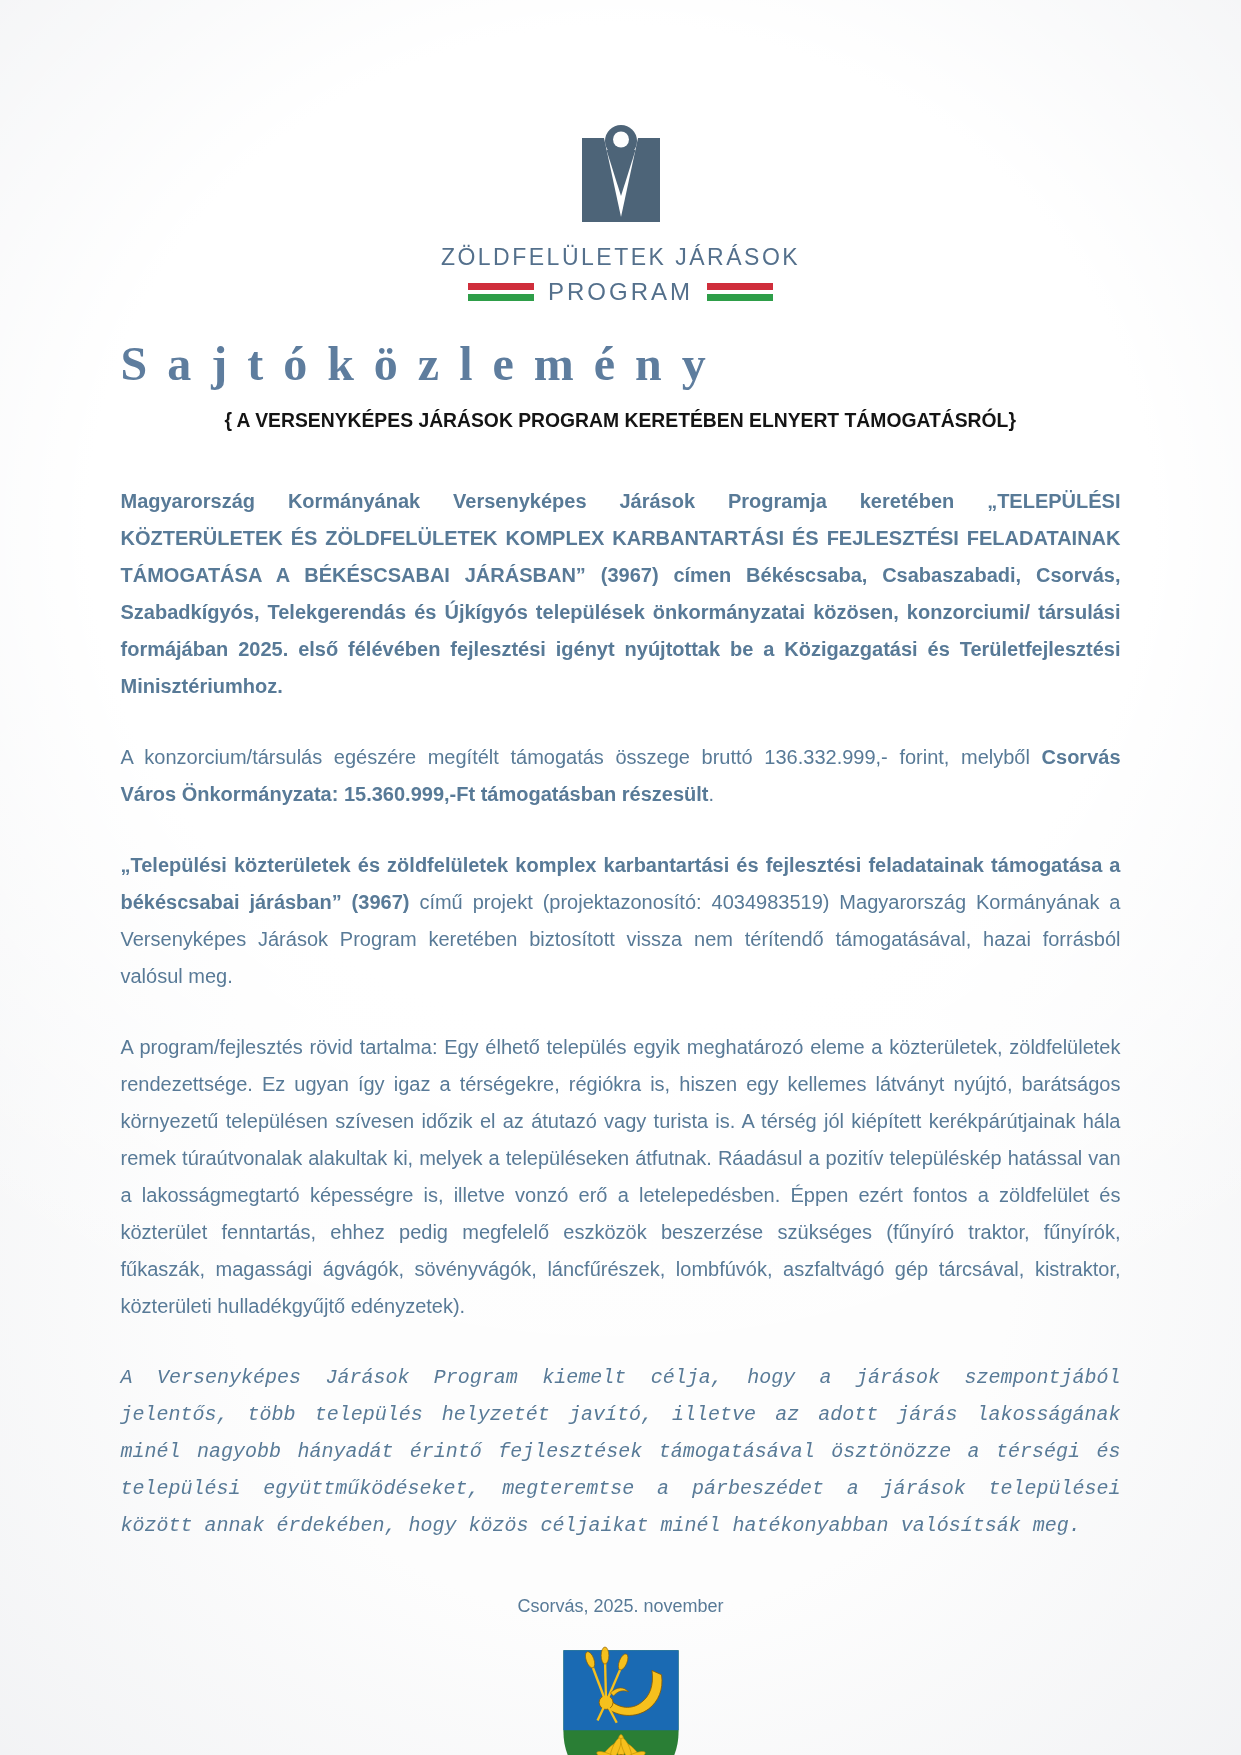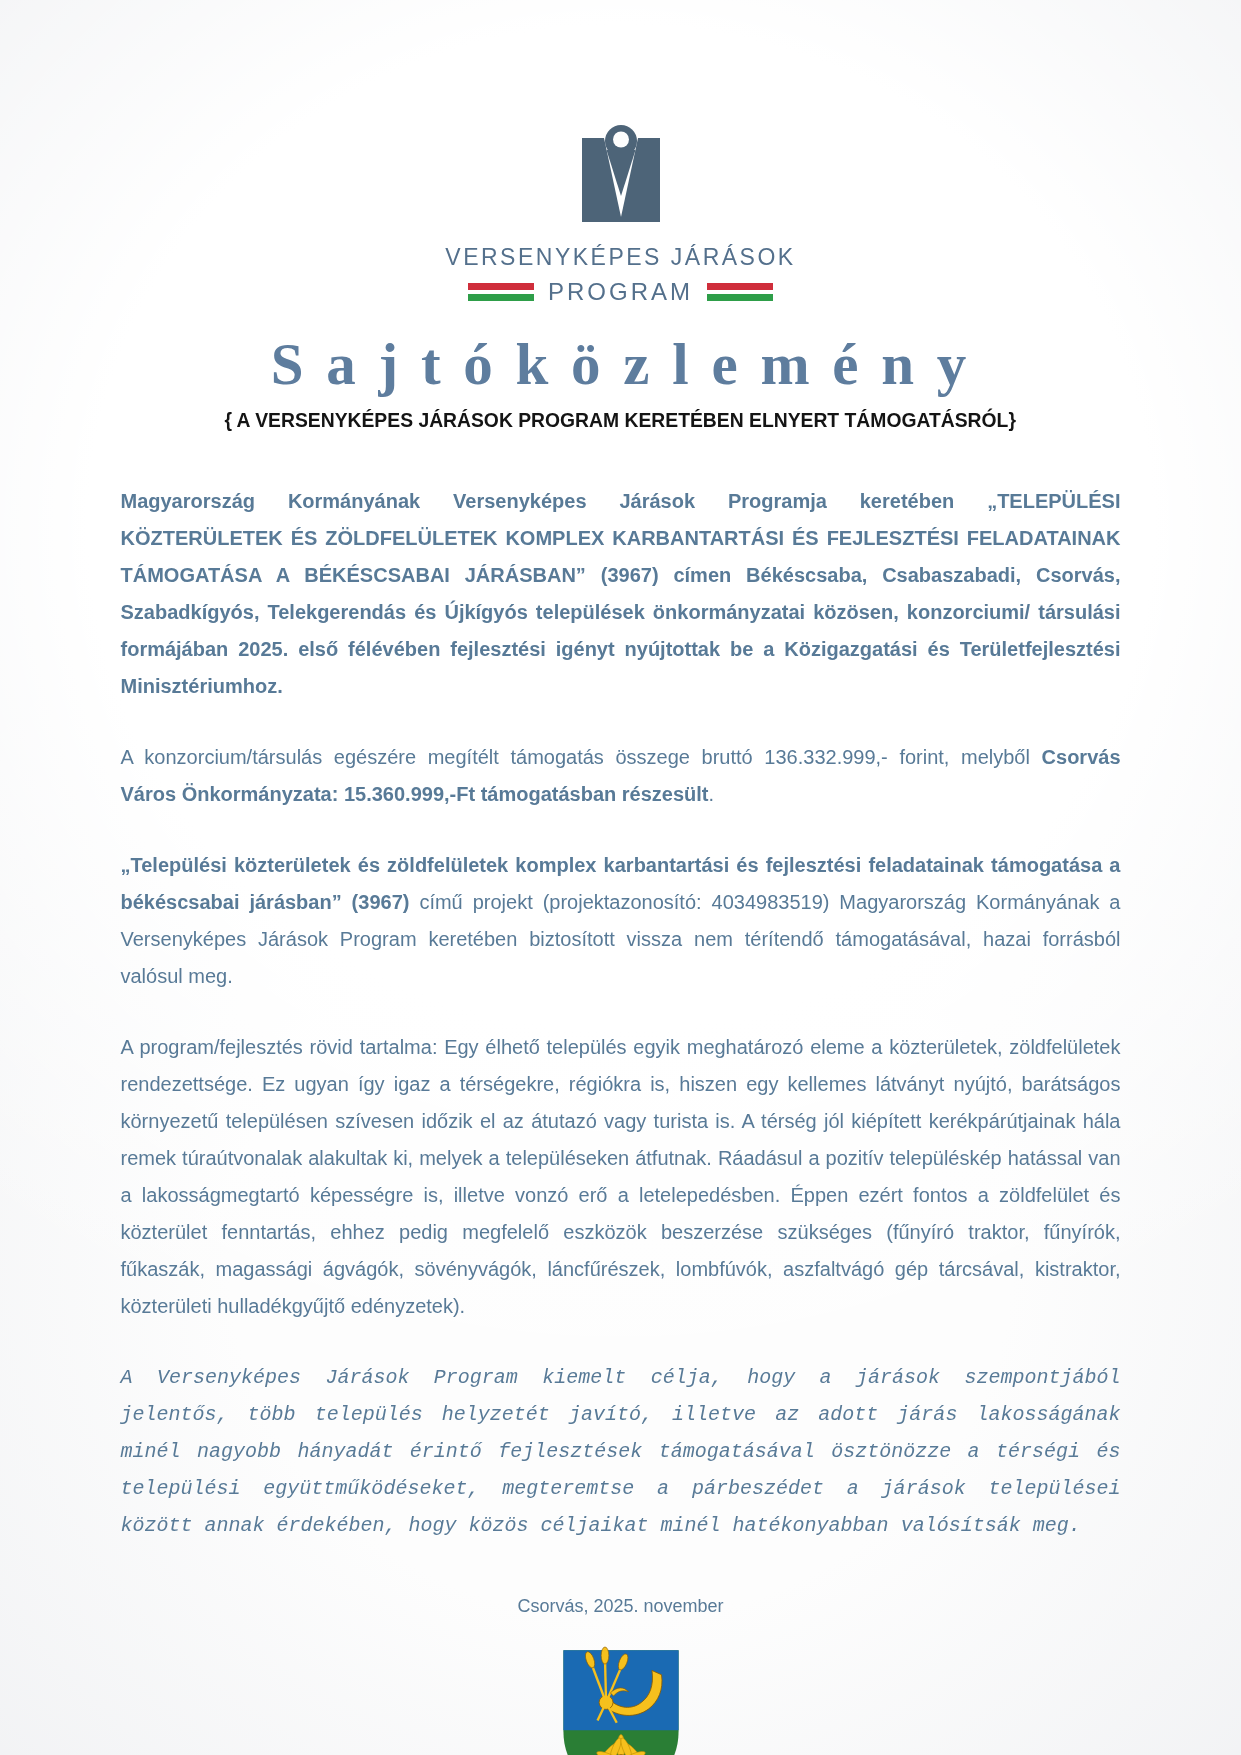--- a/index.html
+++ b/index.html
@@ -25,23 +25,23 @@
   }
   .program-row{
     margin-top:7px;display:flex;justify-content:center;align-items:center;gap:14px;
   }
   .program-label{font-size:24px;letter-spacing:3px;color:#54708c;}
   .flag-stripes{width:66px;}
   .flag-stripes .red{height:7px;background:#cf2e3b;}
   .flag-stripes .green{height:7px;background:#2e9e49;margin-top:4px;}
   
   .press-title{
-    margin-top:30px;text-align:center;
+    margin-top:30px;text-align:left;
     font-family:"Liberation Serif",serif;font-weight:600;
-    font-size:59px;line-height:56px;letter-spacing:4px;
+    font-size:48px;line-height:56px;letter-spacing:4px;
     color:#5e7d9e;
   }
   .press-subtitle{
     margin-top:13px;text-align:center;color:#141414;
     font-size:21px;line-height:30px;font-weight:600;
   }
   .press-subtitle .squeeze{display:inline-block;transform:scaleX(0.92);transform-origin:center;white-space:nowrap;}
   
   .bodytext{margin-top:48px;color:#587a97;font-size:20px;line-height:37px;}
   .para{margin:0 0 34px 0;text-align:justify;}
@@ -62,21 +62,21 @@
   <div class="content">
 
     <div class="logo-block">
       <svg class="logo-mark" width="78" height="98" viewBox="0 0 78 98">
         <path d="M0,14 L22,14 L39,93 L39,98 L0,98 Z" fill="#4d6478"></path>
         <path d="M78,14 L56,14 L39,93 L39,98 L78,98 Z" fill="#4d6478"></path>
         <circle cx="39" cy="17" r="16" fill="#4d6478"></circle>
         <circle cx="39" cy="15.5" r="8" fill="#fdfdfd"></circle>
         <path d="M24.5,26 L53.5,26 L39,72 Z" fill="#4d6478"></path>
       </svg>
-      <div class="logo-title">VERSENYKÉPES JÁRÁSOK</div>
+      <div class="logo-title">ZÖLDFELÜLETEK JÁRÁSOK</div>
       <div class="program-row">
         <div class="flag-stripes">
           <div class="red"></div>
             <div class="green"></div>
         </div>
         <div class="program-label">PROGRAM</div>
         <div class="flag-stripes">
           <div class="red"></div>
             <div class="green"></div>
         </div>

